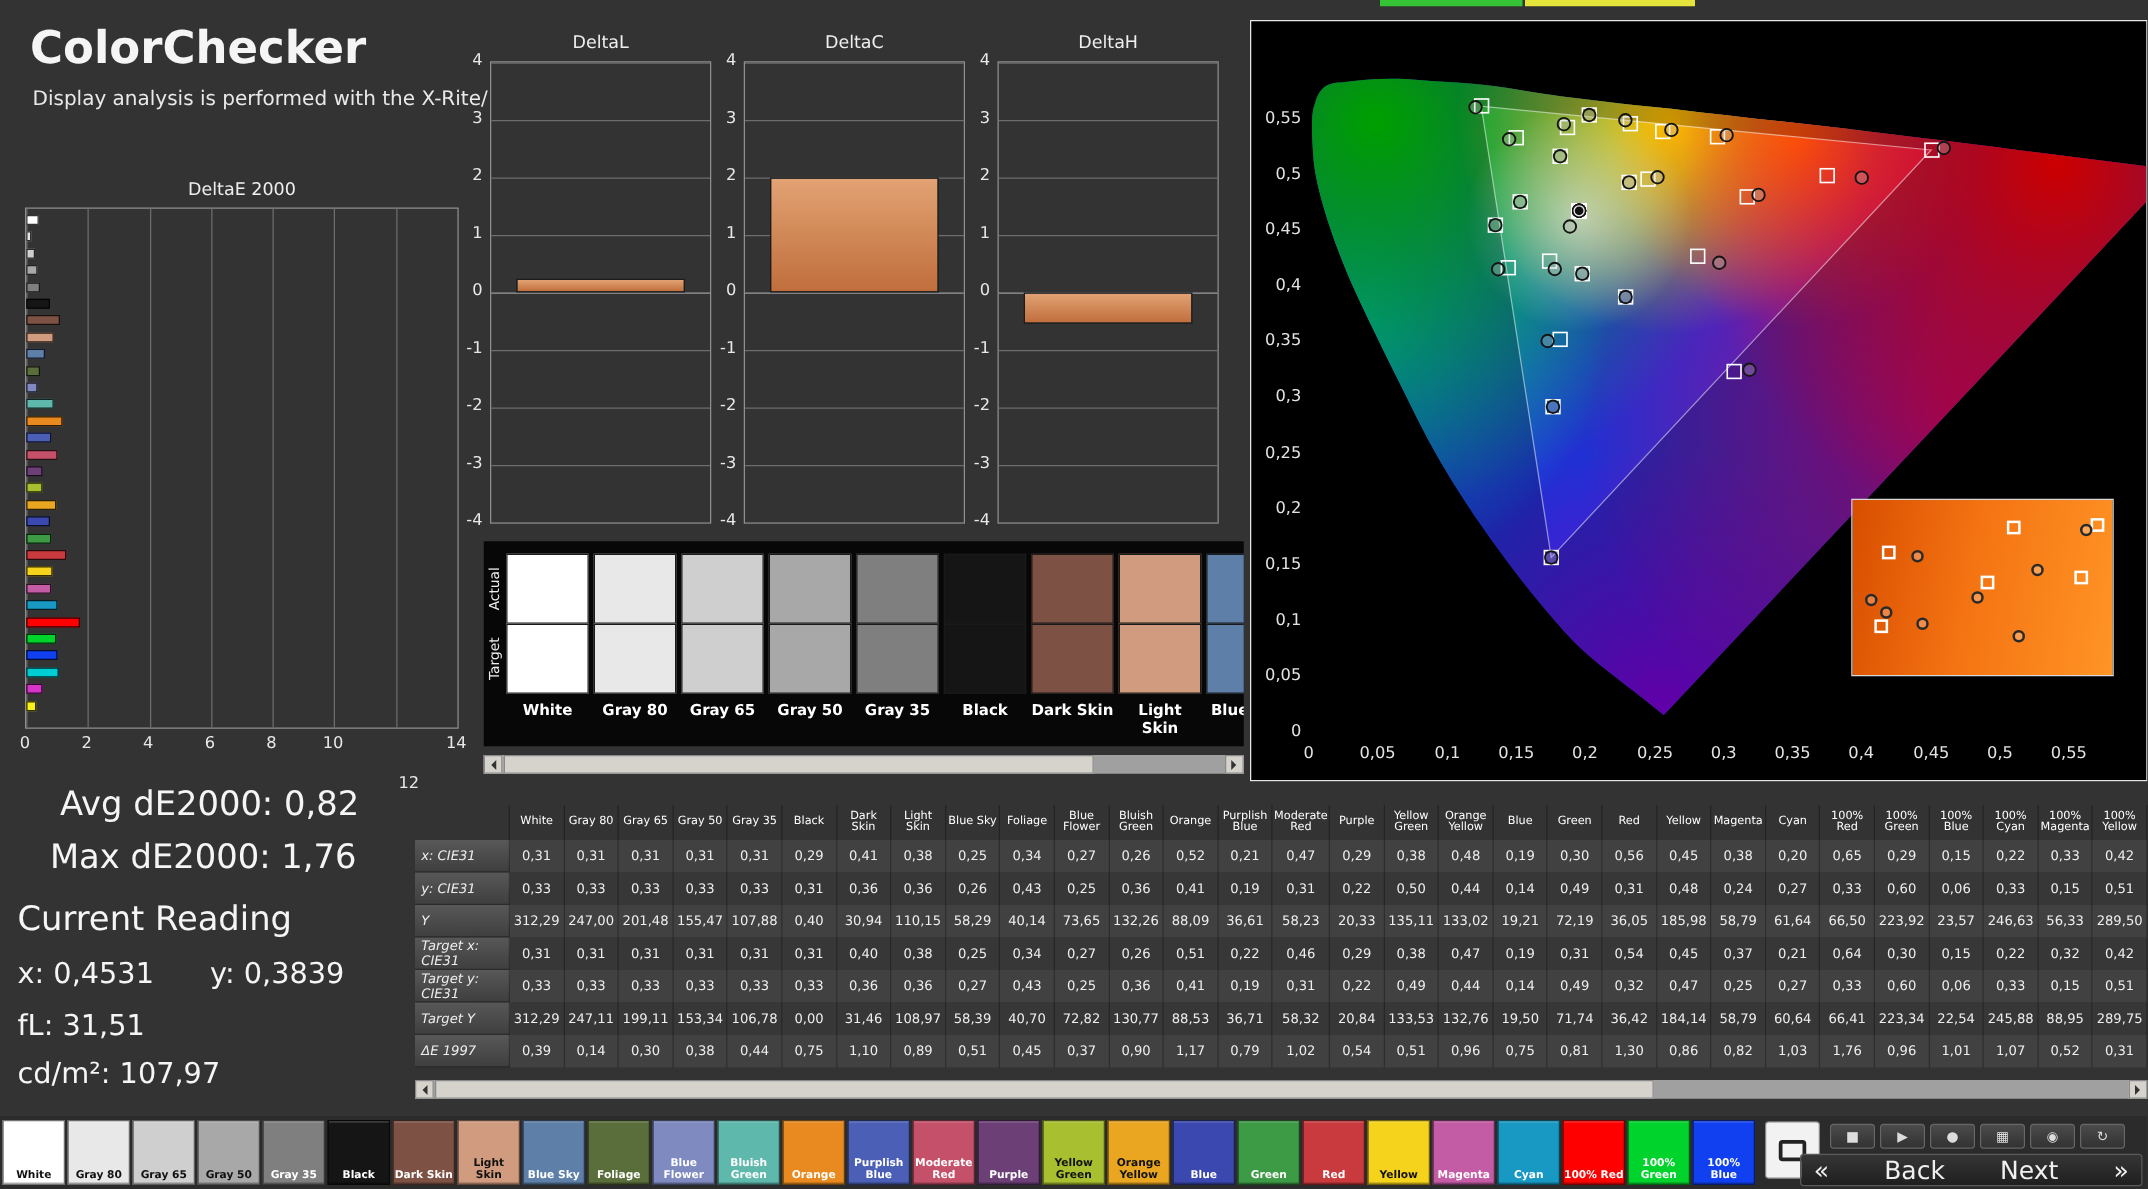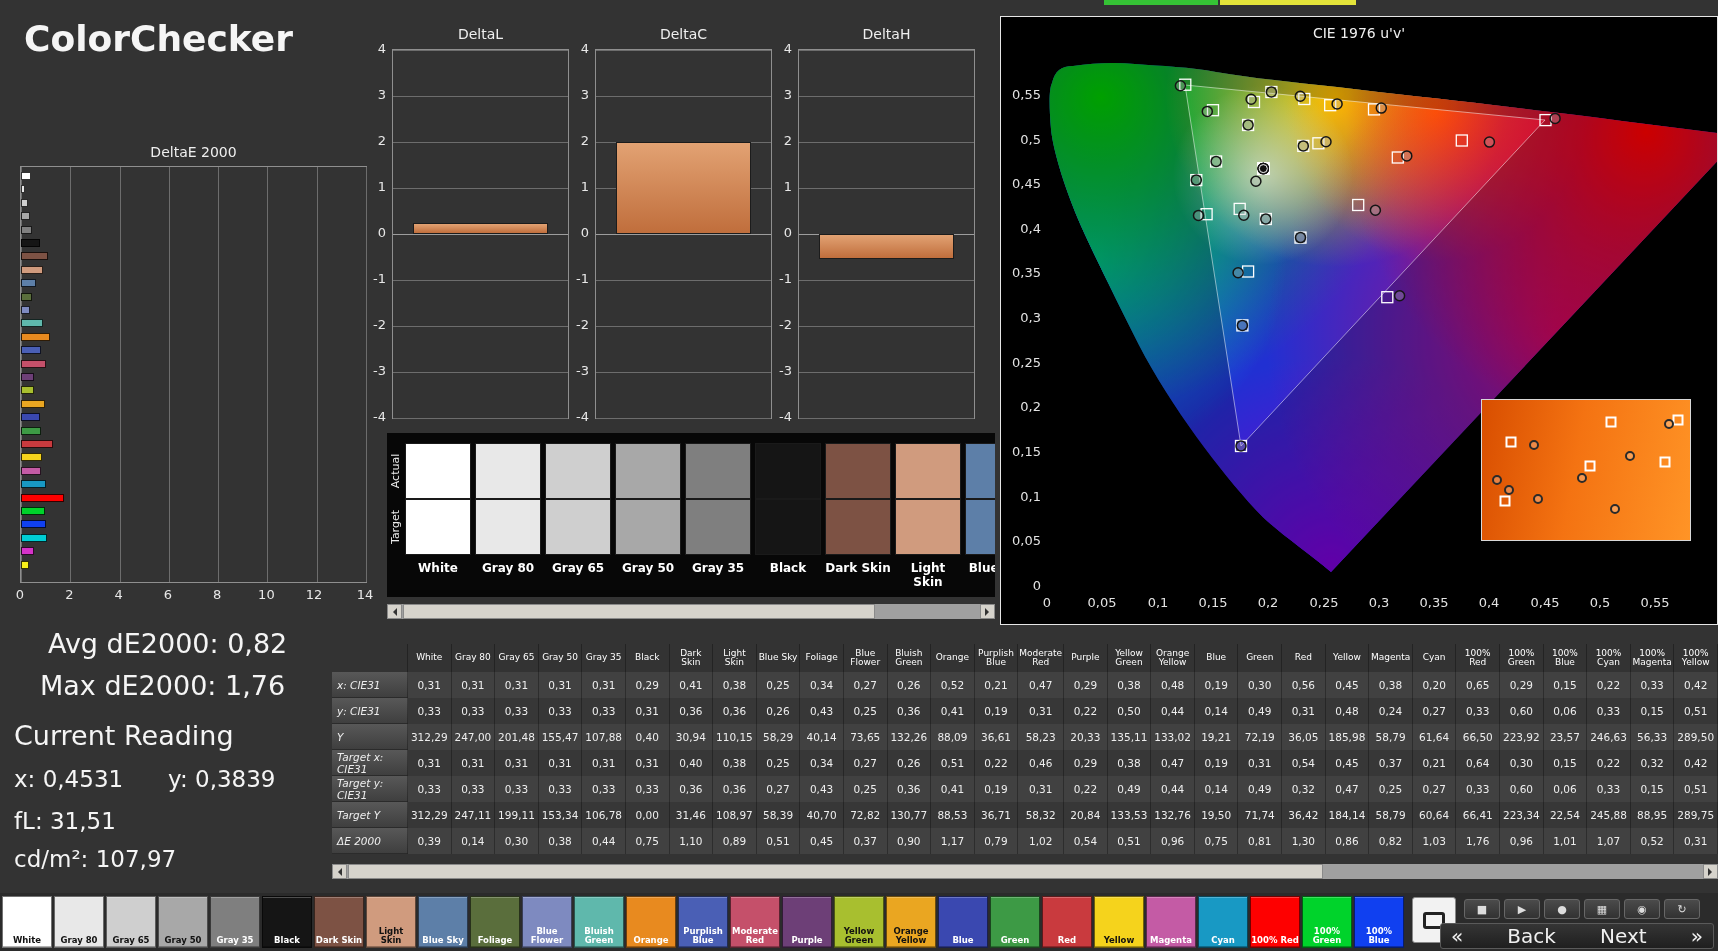--- a/index.html
+++ b/index.html
@@ -63,20 +63,21 @@
      background:linear-gradient(180deg,#353535,#1f1f1f);border:1px solid #5a5a5a;
      display:flex;align-items:center;justify-content:space-between;padding:0 10px}
   #nav-bar span{font-size:20px;color:#f0f0f0}
   .strip{position:absolute;top:0;height:5px}
 </style>
 </head>
 <body>
 
 <div class="abs t-title" style="left:24px;top:18px">ColorChecker</div>
 <div class="abs t-sub" style="left:26px;top:68px">
+  <div>Display analysis is performed with the X-Rite/</div>
 </div>
 
 <div class="abs chart-title" style="left:20px;top:144px;width:347px">DeltaE 2000</div>
 <div class="plot" id="deltae-plot" style="left:20px;top:166px;width:347px;height:417px">
     <div class="gridv" style="left: 0px;"></div>
     <div class="gridv" style="left: 49.3px;"></div>
     <div class="gridv" style="left: 98.6px;"></div>
     <div class="gridv" style="left: 147.9px;"></div>
     <div class="gridv" style="left: 197.1px;"></div>
     <div class="gridv" style="left: 246.4px;"></div>
@@ -113,21 +114,21 @@
     <div class="debar" style="top: 380.2px; width: 12.8px; background: rgb(214, 51, 201);"></div>
     <div class="debar" style="top: 393.6px; width: 7.6px; background: rgb(248, 241, 26);"></div>
   </div>
 <div class="abs" id="deltae-xlabels" style="left:20px;top:587px;width:357px;height:16px">
     <div class="xtick" style="left: -10px;">0</div>
     <div class="xtick" style="left: 39.3px;">2</div>
     <div class="xtick" style="left: 88.6px;">4</div>
     <div class="xtick" style="left: 137.9px;">6</div>
     <div class="xtick" style="left: 187.1px;">8</div>
     <div class="xtick" style="left: 236.4px;">10</div>
-    <div class="xtick" style="left: 284px;">12</div>
+    <div class="xtick" style="left: 297px; margin-top: 32px;">12</div>
     <div class="xtick" style="left: 335px;">14</div>
   </div>
 
 <div id="delta-charts-holder">
     <div class="abs chart-title" style="left: 392px; top: 26px; width: 177px;">DeltaL</div>
     <div class="plot" style="left: 392px; top: 49px; width: 177px; height: 370px;">
       <div class="gridh" style="top: 0px;"></div>
       <div class="gridh" style="top: 46px;"></div>
       <div class="gridh" style="top: 92px;"></div>
       <div class="gridh" style="top: 138px;"></div>
@@ -351,21 +352,20 @@
         <circle cx="374.4" cy="193.2" r="5" fill="rgba(190,190,190,0.3)" stroke="#151515" stroke-width="1.5"></circle>
         <circle cx="197.5" cy="198.4" r="5" fill="rgba(190,190,190,0.3)" stroke="#151515" stroke-width="1.5"></circle>
         <circle cx="554.1" cy="101.4" r="5" fill="rgba(190,190,190,0.3)" stroke="#151515" stroke-width="1.5"></circle>
         <circle cx="179.4" cy="68.8" r="5" fill="rgba(190,190,190,0.3)" stroke="#151515" stroke-width="1.5"></circle>
         <circle cx="240.0" cy="429.0" r="5" fill="rgba(190,190,190,0.3)" stroke="#151515" stroke-width="1.5"></circle>
         <circle cx="195.3" cy="163.1" r="5" fill="rgba(190,190,190,0.3)" stroke="#151515" stroke-width="1.5"></circle>
         <circle cx="398.6" cy="278.8" r="5" fill="rgba(190,190,190,0.3)" stroke="#151515" stroke-width="1.5"></circle>
         <circle cx="270.4" cy="75.0" r="5" fill="rgba(190,190,190,0.3)" stroke="#151515" stroke-width="1.5"></circle>
         <circle cx="262.3" cy="151.6" r="4" fill="#111" stroke="#eee" stroke-width="1"></circle>
       </svg></div>
-  <div class="abs chart-title" style="left:0;top:8px;width:716px">CIE 1976 u'v'</div>
   <div id="cie-ticks">
       <div class="cietick" style="left: 2px; top: 70px; width: 38px; text-align: right;">0,55</div>
       <div class="cietick" style="left: 2px; top: 115px; width: 38px; text-align: right;">0,5</div>
       <div class="cietick" style="left: 2px; top: 159px; width: 38px; text-align: right;">0,45</div>
       <div class="cietick" style="left: 2px; top: 204px; width: 38px; text-align: right;">0,4</div>
       <div class="cietick" style="left: 2px; top: 248px; width: 38px; text-align: right;">0,35</div>
       <div class="cietick" style="left: 2px; top: 293px; width: 38px; text-align: right;">0,3</div>
       <div class="cietick" style="left: 2px; top: 338px; width: 38px; text-align: right;">0,25</div>
       <div class="cietick" style="left: 2px; top: 382px; width: 38px; text-align: right;">0,2</div>
       <div class="cietick" style="left: 2px; top: 427px; width: 38px; text-align: right;">0,15</div>
@@ -614,21 +614,21 @@
     <div class="td row-b">36,42</div>
     <div class="td row-b">184,14</div>
     <div class="td row-b">58,79</div>
     <div class="td row-b">60,64</div>
     <div class="td row-b">66,41</div>
     <div class="td row-b">223,34</div>
     <div class="td row-b">22,54</div>
     <div class="td row-b">245,88</div>
     <div class="td row-b">88,95</div>
     <div class="td row-b">289,75</div>
-    <div class="td tlabel">ΔE 2000</div>
+    <div class="td tlabel">ΔE 1997</div>
     <div class="td row-a">0,39</div>
     <div class="td row-a">0,14</div>
     <div class="td row-a">0,30</div>
     <div class="td row-a">0,38</div>
     <div class="td row-a">0,44</div>
     <div class="td row-a">0,75</div>
     <div class="td row-a">1,10</div>
     <div class="td row-a">0,89</div>
     <div class="td row-a">0,51</div>
     <div class="td row-a">0,45</div>

